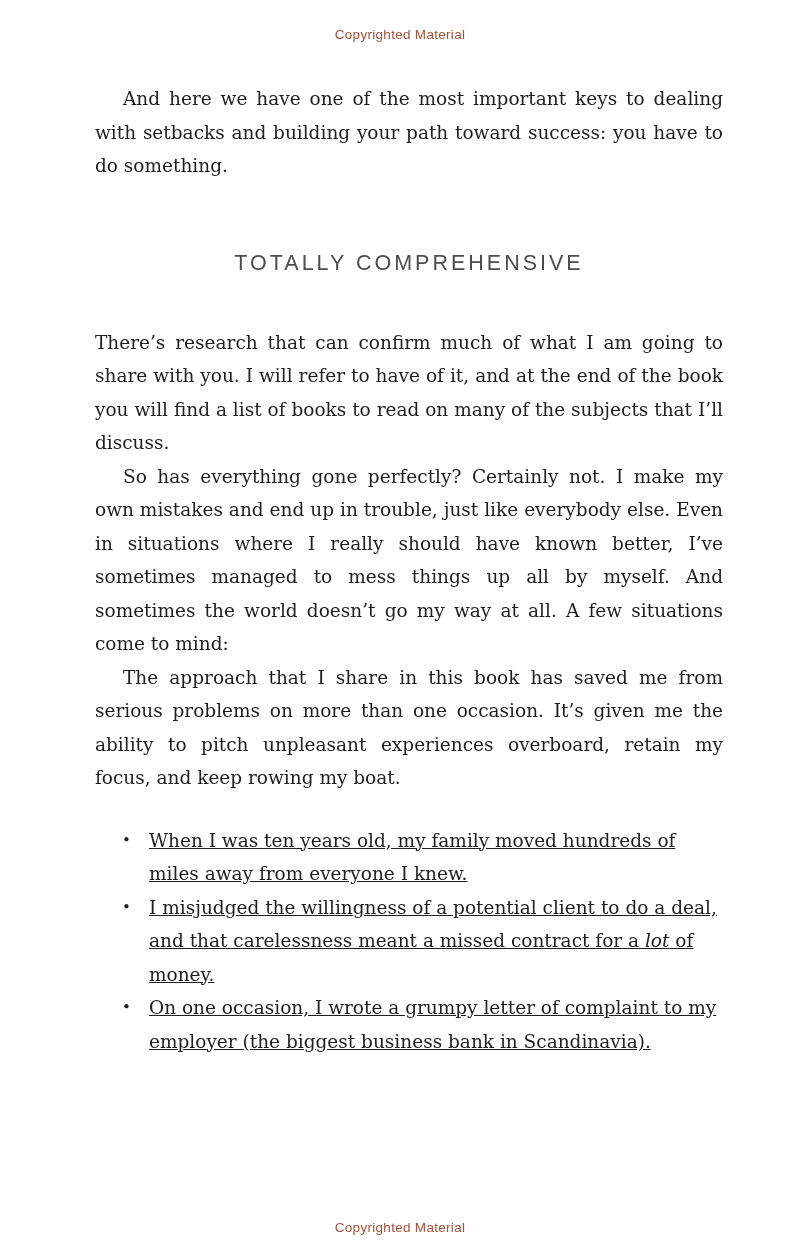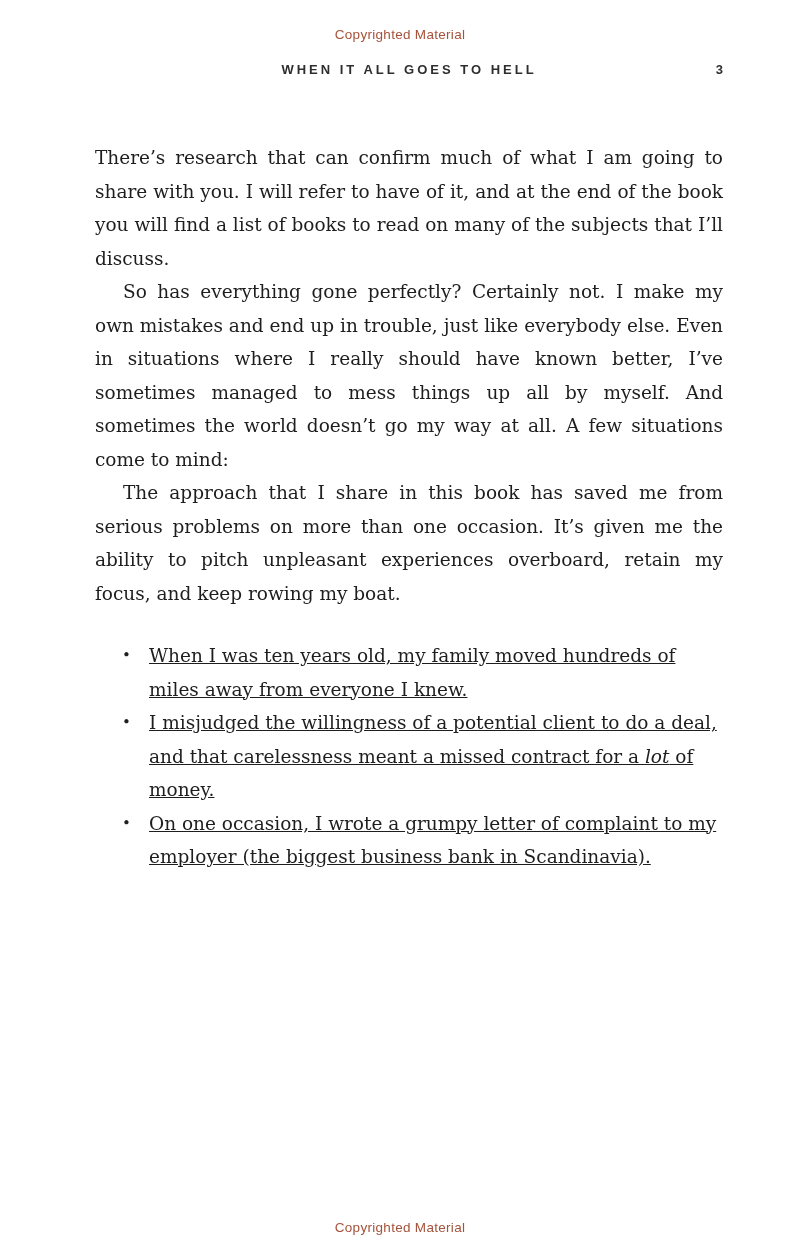--- a/index.html
+++ b/index.html
@@ -77,29 +77,27 @@
   .item-text { flex: 1; text-decoration: underline; }
   .item-text em { font-style: italic; }
 </style>
 </head>
 <body>
 
 <div class="page">
 
   <div class="copyright top">Copyrighted Material</div>
 
-  <div class="running-header">
-    <span class="header-title">WHEN IT ALL GOES TO HELL</span>
-    <span class="page-number">3</span>
-  </div>
 
   <div class="body-text">
 
+    <p class="para indent intro">And here we have one of the most important keys to dealing with setbacks and building your path toward success: you have to do something.</p>
 
     <h2 class="section-heading">
+      <span class="line">TOTALLY COMPREHENSIVE</span>
     </h2>
 
     <p class="para">There’s research that can confirm much of what I am going to share with you. I will refer to have of it, and at the end of the book you will find a list of books to read on many of the subjects that I’ll discuss.</p>
 
 
     <p class="para indent">So has everything gone perfectly? Certainly not. I make my own mistakes and end up in trouble, just like everybody else. Even in situations where I really should have known better, I’ve sometimes managed to mess things up all by myself. And sometimes the world doesn’t go my way at all. A few situations come to mind:</p>
 
     <p class="para indent">The approach that I share in this book has saved me from serious problems on more than one occasion. It’s given me the ability to pitch unpleasant experiences overboard, retain my focus, and keep rowing my boat.</p>
 
     <ul class="bullet-list">

